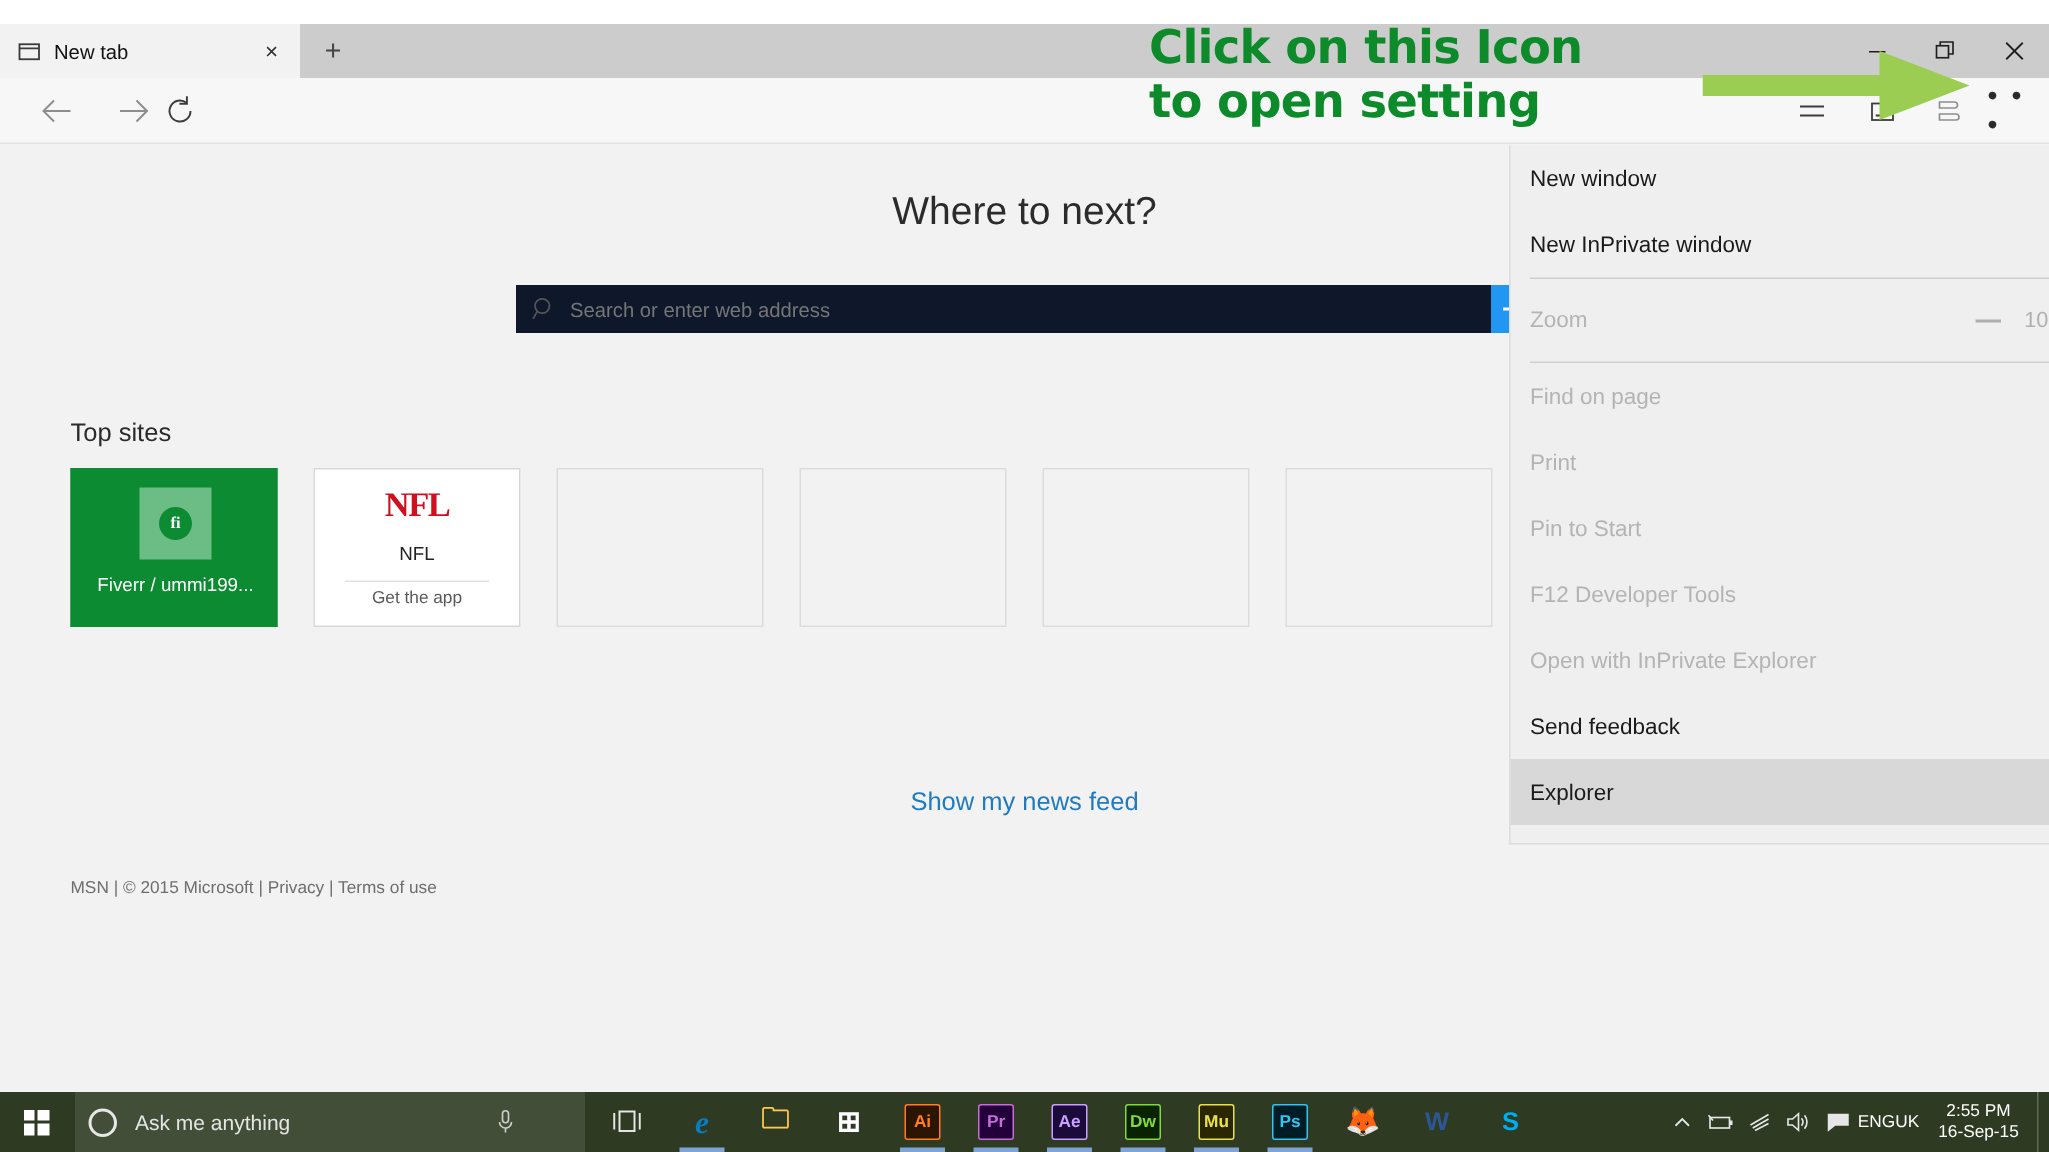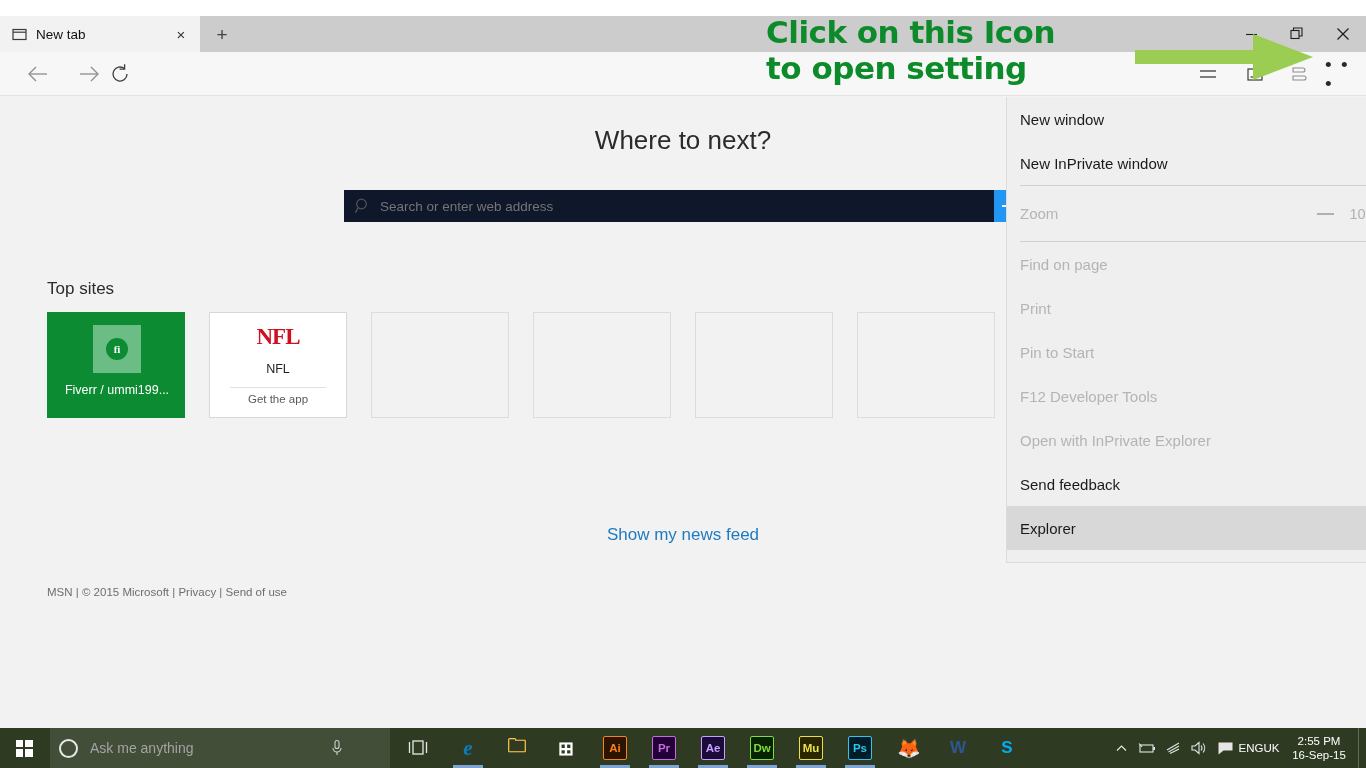--- a/index.html
+++ b/index.html
@@ -197,21 +197,21 @@
   .winlogo span:nth-child(4) { left: 9.5px; top: 9.5px; }
 
   .tb-search {
     position: absolute; left: 50px; top: 0; width: 340px; height: 40px;
     background: rgba(255,255,255,0.10); display: flex; align-items: center;
   }
   .cortana-ring {
     width: 19px; height: 19px; border: 2px solid #e7e7e7; border-radius: 50%;
     margin-left: 9px; flex: 0 0 auto;
   }
-  .tb-search-text { margin-left: 12px; color: #a3a3a3; font-size: 14px; }
+  .tb-search-text { margin-left: 12px; color: #e5e5e5; font-size: 14px; }
   .tb-mic { position: absolute; right: 46px; top: 11px; color: #cfcfcf; }
   .tb-taskview {
     position: absolute; left: 398px; top: 0; width: 40px; height: 40px;
     display: flex; align-items: center; justify-content: center; color: #e8e8e8;
   }
   .apps { position: absolute; left: 444px; top: 0; height: 40px; }
   .app {
     position: absolute; top: 0; width: 48px; height: 40px;
     display: flex; align-items: center; justify-content: center;
   }
@@ -365,21 +365,21 @@
       </div>
 
       <div class="newsfeed-link">Show my news feed</div>
 
       <div class="footer">
         <span>MSN |</span>
         <span>© 2015 Microsoft</span>
         <span>|</span>
         <span>Privacy</span>
         <span>|</span>
-        <span>Send of use</span>
+        <span>Terms of use</span>
       </div>
     </div>
 
     <div class="menu">
       <div class="mi">New window</div>
       <div class="mi">New InPrivate window</div>
       <div class="msep"></div>
       <div class="zoomrow">
         <span class="zlabel">Zoom</span>
         <span class="zoom-minus">

